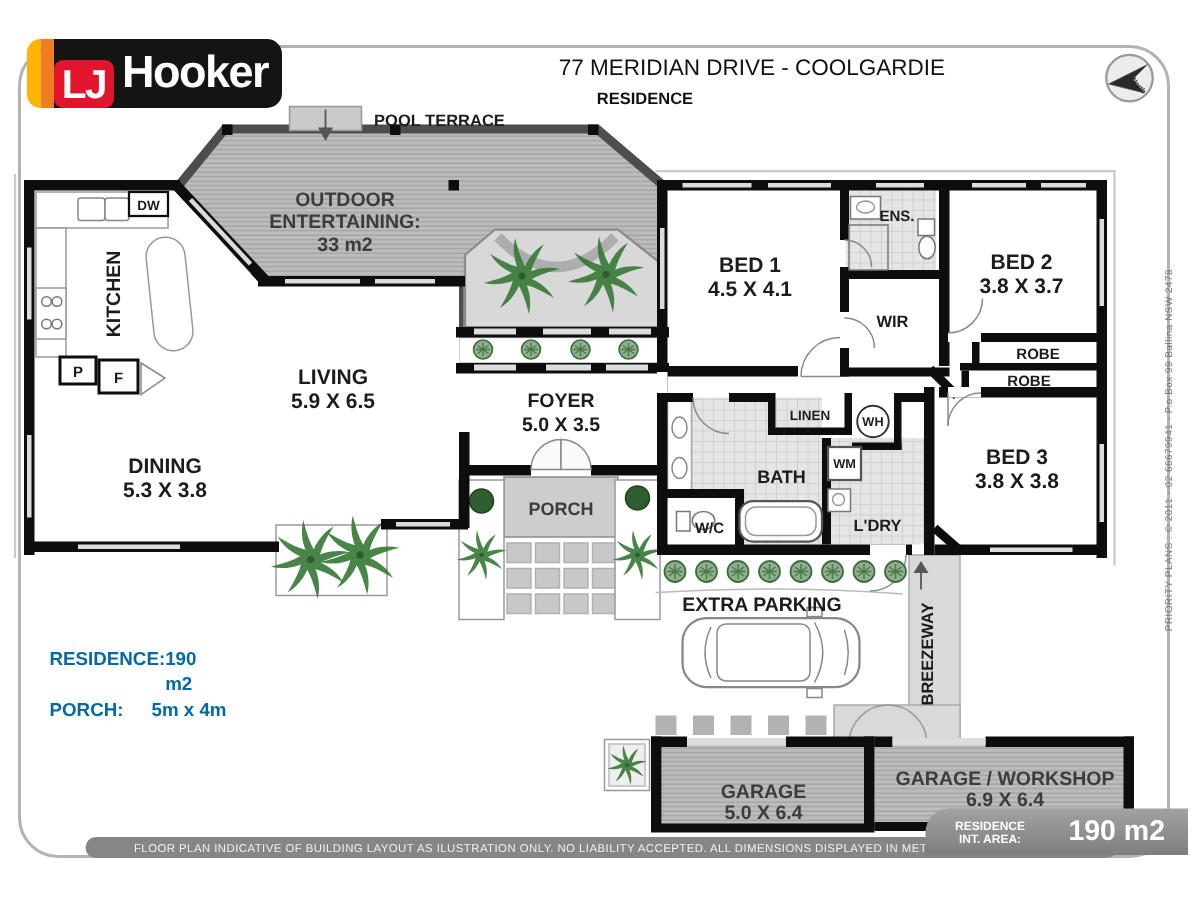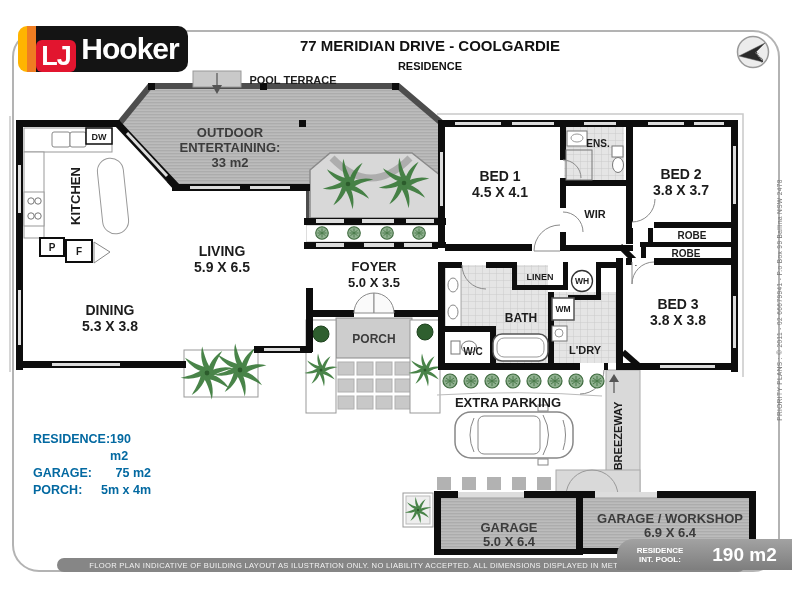--- a/index.html
+++ b/index.html
@@ -9,21 +9,21 @@
   .abs{position:absolute;z-index:2;}
   
   #logo{left:18px;top:26px;width:170px;height:46px;display:flex;}
   #logo .stripe-y{width:9px;background:#ffb400;border-radius:9px 0 0 9px;}
   #logo .stripe-o{width:9px;background:#ef7d22;}
   #logo .blackbox{flex:1;background:#141414;border-radius:0 10px 10px 0;display:flex;align-items:stretch;}
   #logo .redbox{width:40px;background:#e2152f;border-radius:6px;display:flex;align-items:center;justify-content:center;
        color:#fff;font-weight:bold;font-size:27px;letter-spacing:-1px;margin-top:14px;}
   #logo .wordmark{flex:1;display:flex;align-items:center;justify-content:center;color:#fff;
        font-weight:bold;font-size:30px;letter-spacing:-1px;padding-right:4px;}
-  #title{left:230px;top:37px;width:400px;text-align:center;font-size:15px;font-weight:bold;color:#111;}
+  #title{left:230px;top:37px;width:400px;text-align:right;font-size:15px;font-weight:normal;color:#111;}
   #subtitle{left:230px;top:60px;width:400px;text-align:center;font-size:11px;font-weight:bold;color:#111;}
   
   #stats{left:33px;top:431px;width:118px;}
   #stats .row{display:flex;justify-content:space-between;font-weight:bold;font-size:12.5px;color:#0369a1;line-height:17px;}
   
   #badge{left:617px;top:539px;width:175px;height:31px;background:linear-gradient(#a2a2a2,#7e7e7e);
       border-radius:16px 0 0 0;display:flex;align-items:center;z-index:3;}
   #badge .cap{width:86px;text-align:center;color:#fff;font-weight:bold;font-size:8px;line-height:9px;}
   #badge .val{flex:1;color:#fff;font-weight:bold;font-size:19px;text-align:center;padding-right:6px;}
   #footerbar{left:57px;top:558px;width:688px;height:14px;background:#868686;border-radius:10px;
@@ -389,34 +389,30 @@
 </div>
 <div id="title" class="abs">77 MERIDIAN DRIVE - COOLGARDIE</div>
 <div id="subtitle" class="abs">RESIDENCE</div>
 
 <div id="stats" class="abs">
   <div class="row">
     <span>RESIDENCE:</span>
     <span>190 m2</span>
   </div>
   <div class="row">
-    <span>GARAGE:</span>
-    <span>75 m2</span>
-  </div>
-  <div class="row">
     <span>PORCH:</span>
     <span>5m x 4m</span>
   </div>
 </div>
 
 <div id="footerbar" class="abs">
   <span>FLOOR PLAN INDICATIVE OF BUILDING LAYOUT AS ILUSTRATION ONLY. NO LIABILITY ACCEPTED. ALL DIMENSIONS DISPLAYED IN METRES ARE APPROXIMATE</span>
 </div>
 <div id="badge" class="abs">
   <div class="cap">
     <div>RESIDENCE</div>
-    <div>INT. POOL:</div>
+    <div>INT. AREA:</div>
   </div>
   <div class="val">190 m2</div>
 </div>
 <div id="sidenote" class="abs">PRIORITY PLANS : © 2011 - 02 66679941 - P.o Box 99 Ballina NSW 2478</div>
 
 </div>
 
 </body></html>

